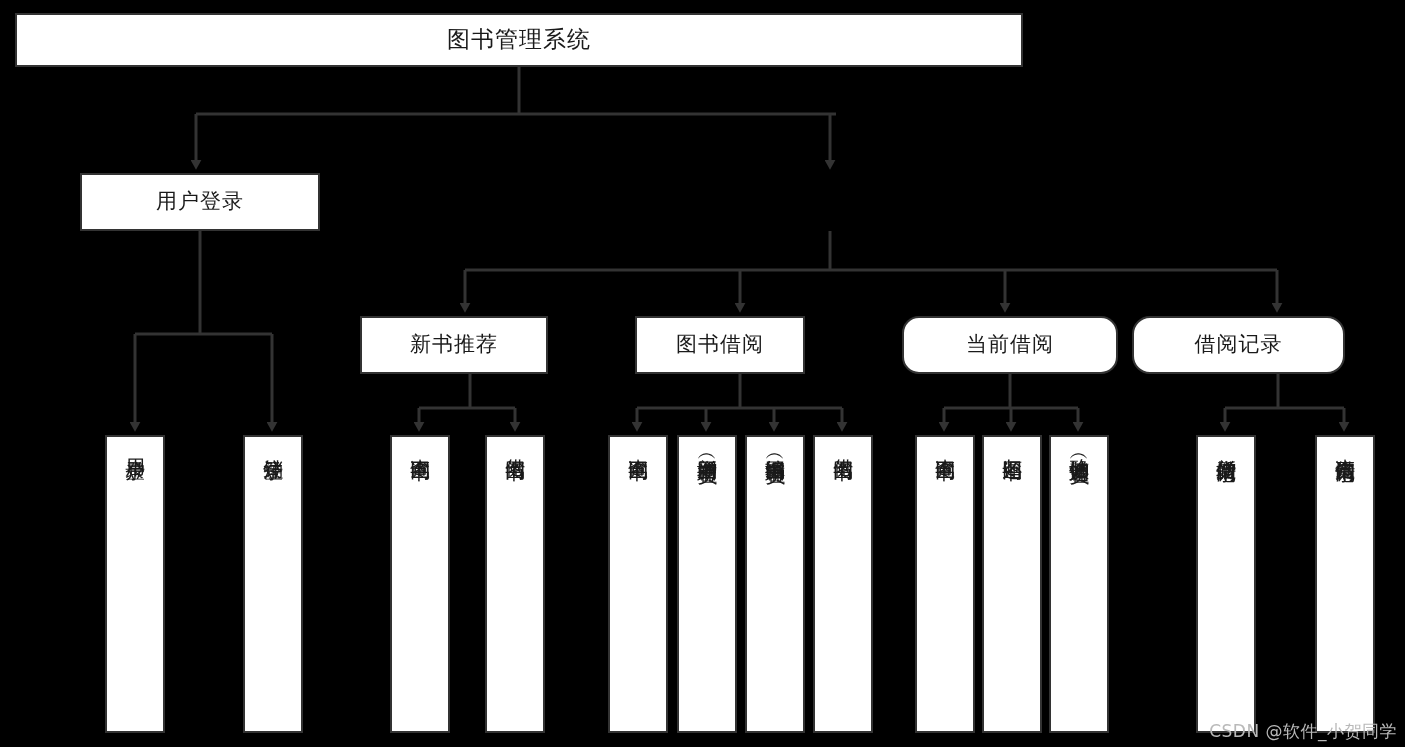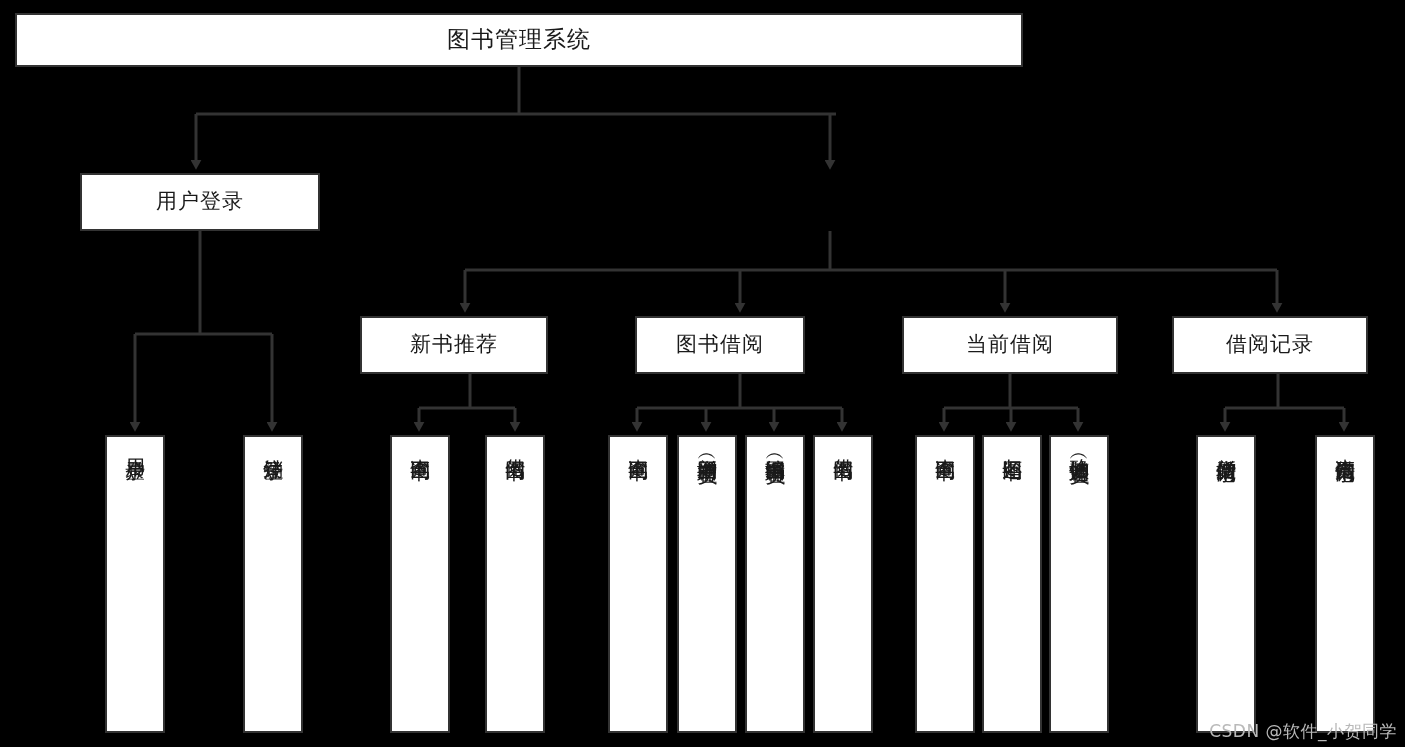--- a/index.html
+++ b/index.html
@@ -133,24 +133,24 @@
   <div class="node horiz" style="left:80px; top:173px; width:240px; height:58px;">
     <span>用户登录</span>
   </div>
 
   <div class="node horiz" style="left:635px; top:316px; width:170px; height:58px;">
     <span>图书借阅</span>
   </div>
   <div class="node horiz" style="left:360px; top:316px; width:188px; height:58px;">
     <span>新书推荐</span>
   </div>
-  <div class="node horiz" style="left:902px; top:316px; width:216px; height:58px;">
+  <div class="node horiz" style="left:902px; top:316px; width:216px; height:58px;border-radius:17px;">
     <span>当前借阅</span>
   </div>
-  <div class="node horiz" style="left:1172px; top:316px; width:196px; height:58px;">
+  <div class="node horiz" style="left:1132px; top:316px; width:213px; height:58px;border-radius:18px;">
     <span>借阅记录</span>
   </div>
 
   <div class="node vert" style="left:105px; top:435px; width:60px; height:298px;">
     <span class="vlabel">用户登录</span>
   </div>
   <div class="node vert" style="left:243px; top:435px; width:60px; height:298px;">
     <span class="vlabel">注销登录</span>
   </div>
 

